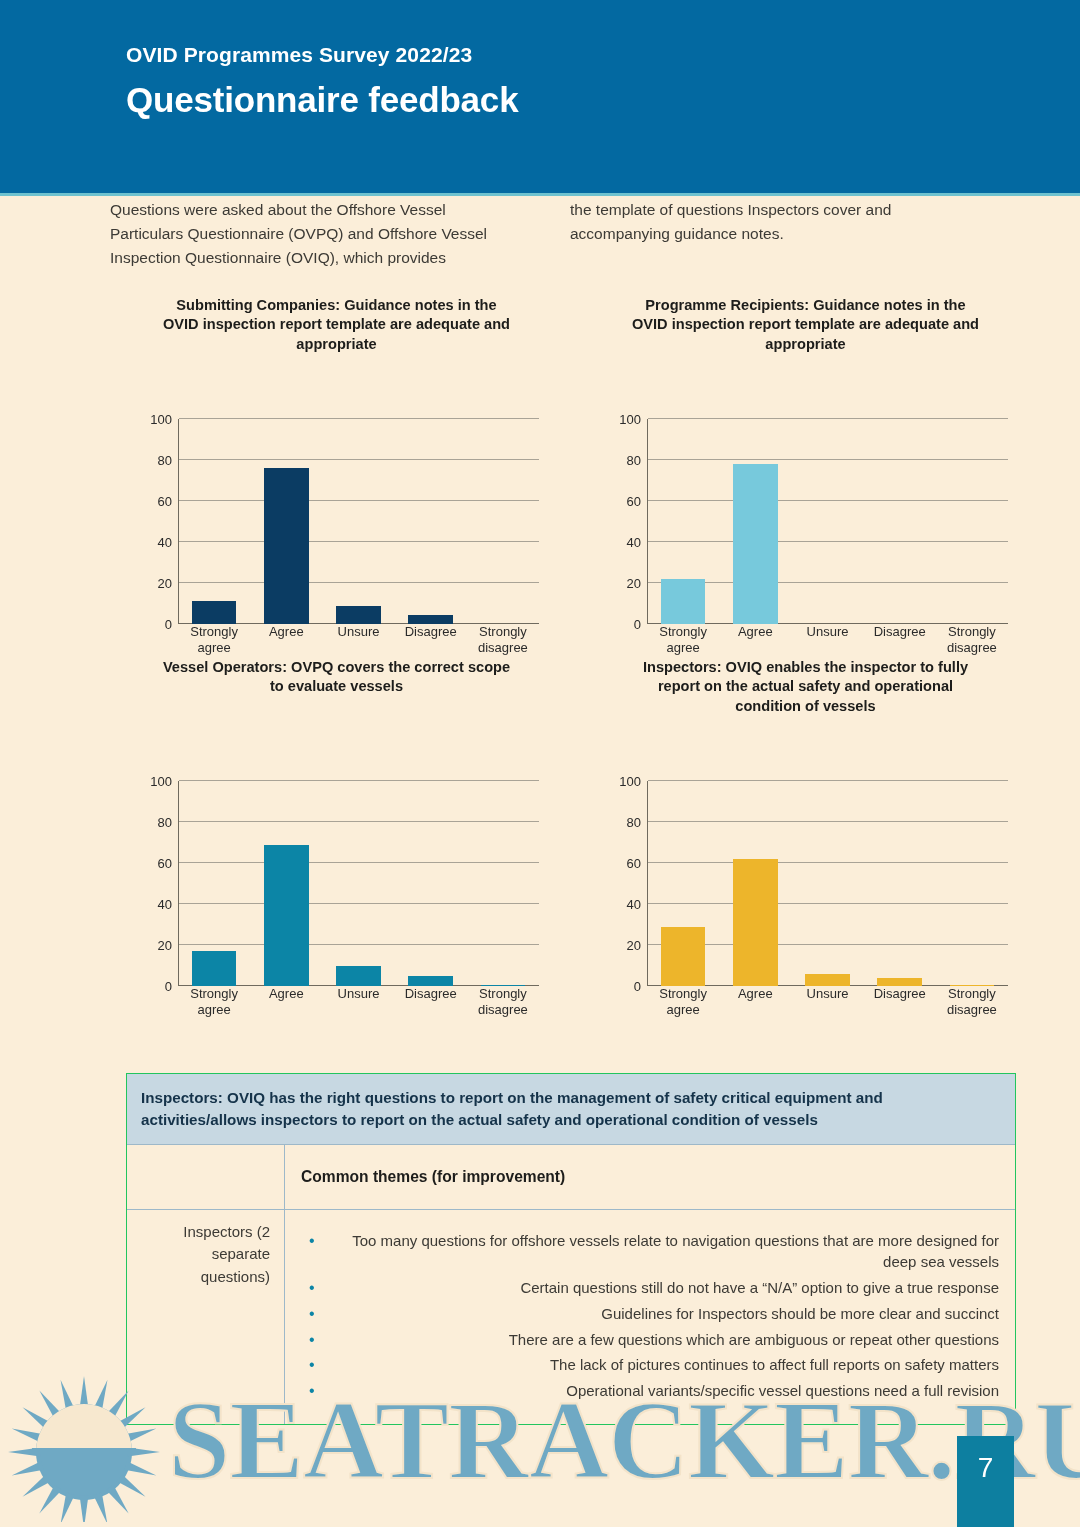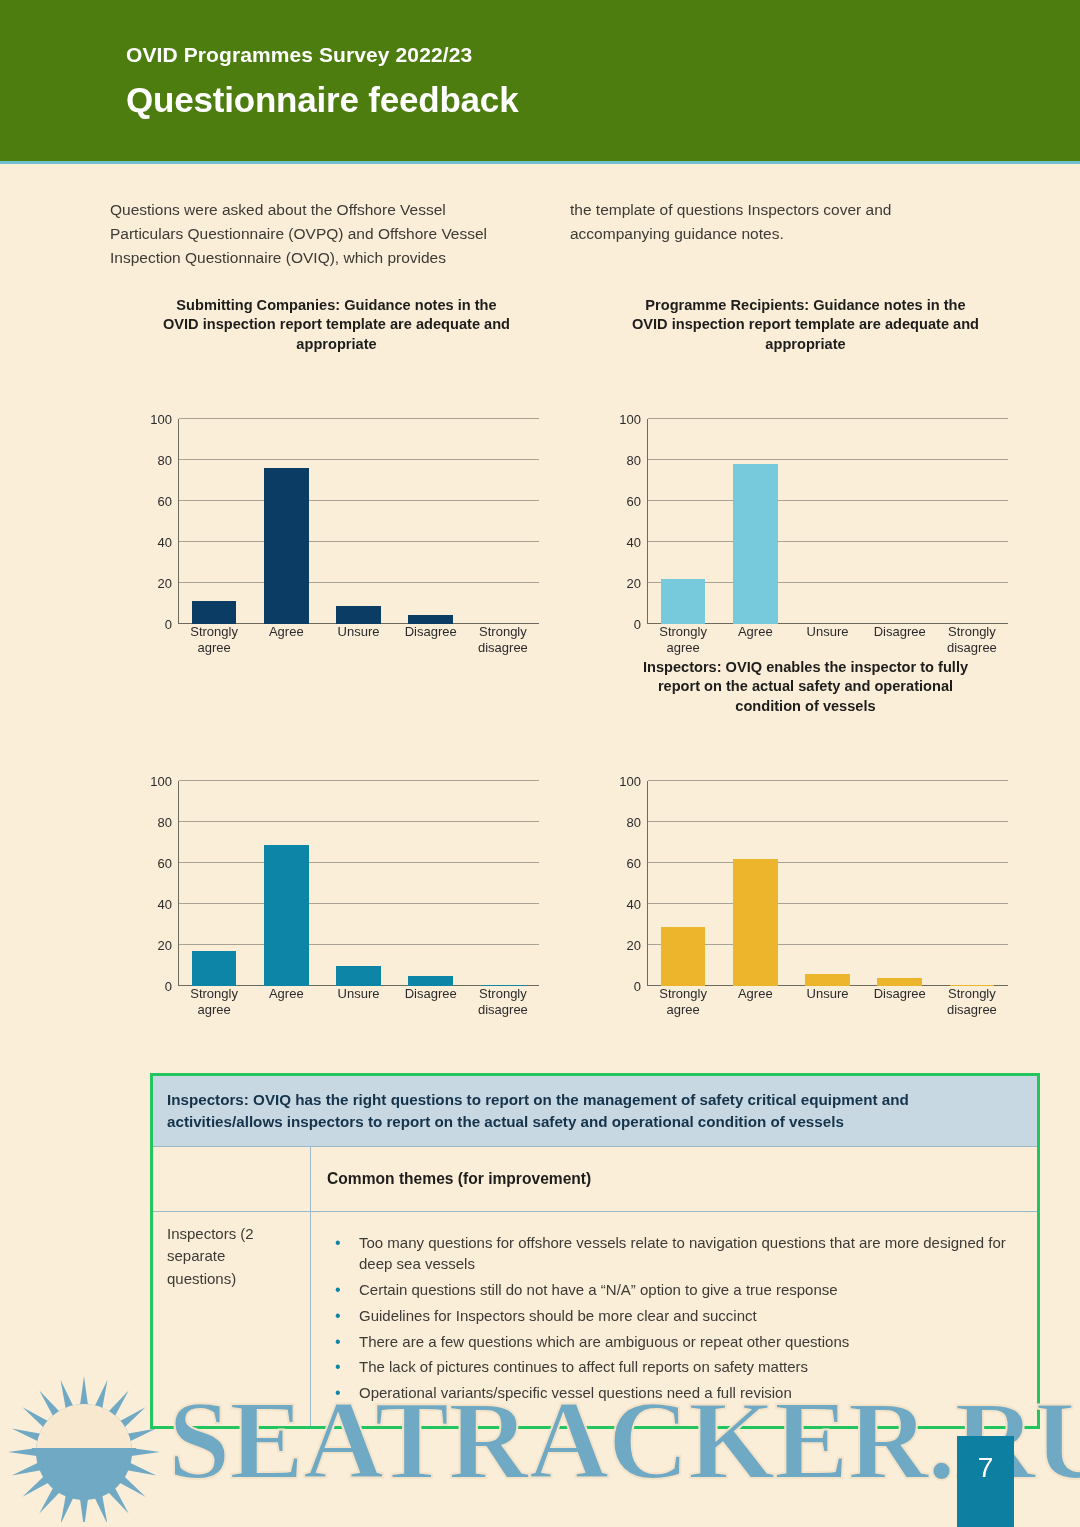--- a/index.html
+++ b/index.html
@@ -4,22 +4,22 @@
 <style>
   html,body{margin:0;padding:0;}
   body{
     width:1080px;height:1527px;
     background:#fbeed9;
     font-family:"Liberation Sans", sans-serif;
     position:relative;overflow:hidden;
   }
   
   .header{
-    position:absolute;left:0;top:0;width:1080px;height:164px;
-    background:#4d7c0f;
+    position:absolute;left:0;top:0;width:1080px;height:196px;
+    background:#0369a1;
     border-bottom:3px solid #6ec2cf;
     box-sizing:border-box;
   }
   .header .eyebrow{
     position:absolute;left:126px;top:43px;
     color:#ffffff;font-size:21px;font-weight:bold;letter-spacing:.1px;
   }
   .header .title{
     position:absolute;left:126px;top:100px;
     color:#ffffff;font-size:35px;font-weight:bold;letter-spacing:-.2px;
@@ -78,31 +78,30 @@
   .xlabels{
     position:absolute;left:52px;right:8px;top:213px;
     display:flex;
   }
   .xlab{
     flex:1;text-align:center;font-size:13px;color:#2b2b2b;line-height:1.25;
   }
   
   .feedback-table{
     position:absolute;left:126px;top:1073px;width:890px;
-    border:3px solid #22c55e;border-collapse:collapse;
+    border:1px solid #22c55e;border-collapse:collapse;
     box-sizing:border-box;
-    margin-left:24px;
   }
   .tbl-head{
     background:#c7d8e2;padding:13px 14px 14px 14px;
     font-size:15.2px;font-weight:bold;color:#15334a;line-height:1.42;
     border-bottom:1px solid #9db8c9;
   }
   .tbl-row{display:flex;border-bottom:1px solid #9db8c9;}
-  .tbl-row:last-child{border-bottom:none;}
+  .tbl-row:last-child{border-bottom:none;text-align:right;}
   .cell-left{
     width:158px;min-width:158px;padding:11px 14px;
     border-right:1px solid #9db8c9;box-sizing:border-box;
     font-size:15px;color:#3c3a35;line-height:1.5;
   }
   .cell-right{
     flex:1;padding:20px 16px;box-sizing:border-box;
     font-size:15px;color:#3c3a35;line-height:1.5;
   }
   .cell-right.header-cell{font-weight:bold;color:#1d1d1b;font-size:15.6px;}
@@ -240,20 +239,21 @@
             <div class="xlab">Unsure</div>
             <div class="xlab">Disagree</div>
             <div class="xlab">Strongly<br>disagree</div>
           </div>
       </div>
     </div>
   </div>
 
   <div class="chart-row" style="margin-top:32px;">
     <div class="chart c3">
+      <div class="chart-title">Vessel Operators: OVPQ covers the correct scope to evaluate vessels</div>
       <div class="plot-wrap">
         <div class="plot">
           <div class="grid-area">
               <div class="gridline base" style="bottom: 0%;"></div>
               <div class="ytick" style="bottom: 0%; transform: translateY(50%);">0</div>
               <div class="gridline" style="bottom: 20%;"></div>
               <div class="ytick" style="bottom: 20%; transform: translateY(50%);">20</div>
               <div class="gridline" style="bottom: 40%;"></div>
               <div class="ytick" style="bottom: 40%; transform: translateY(50%);">40</div>
               <div class="gridline" style="bottom: 60%;"></div>

